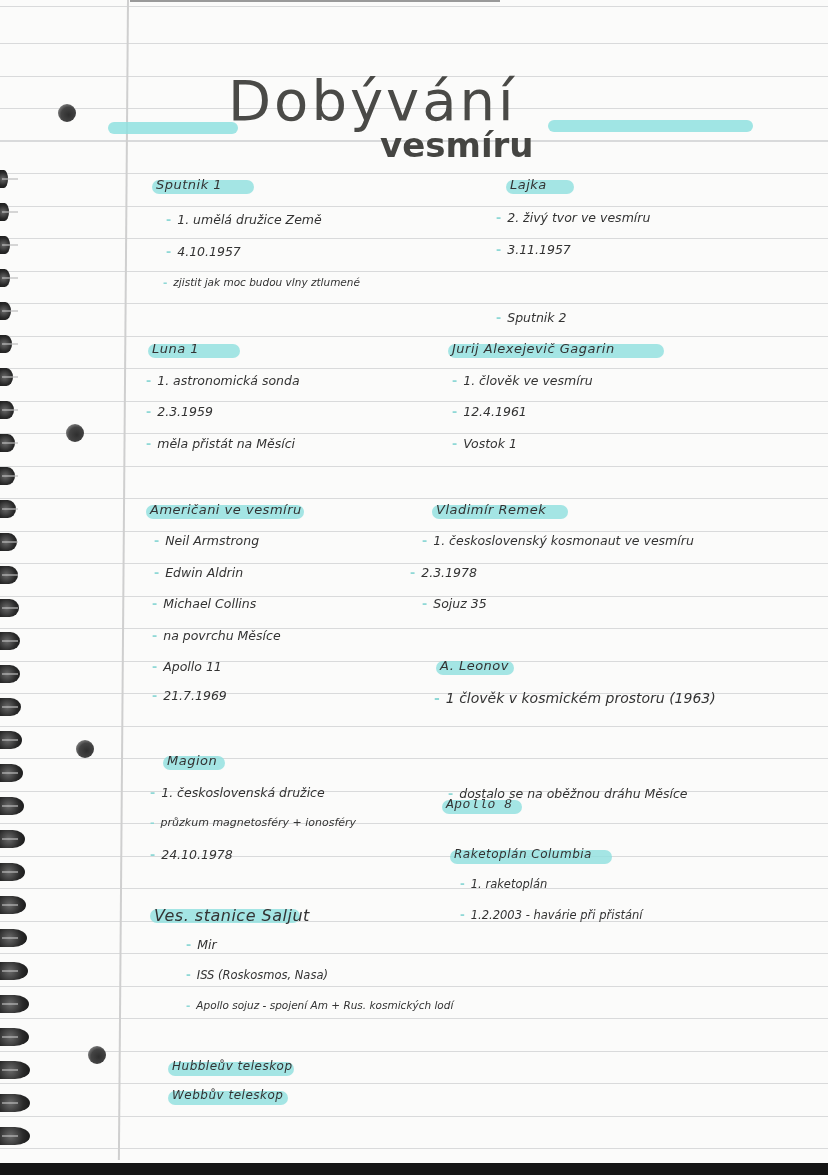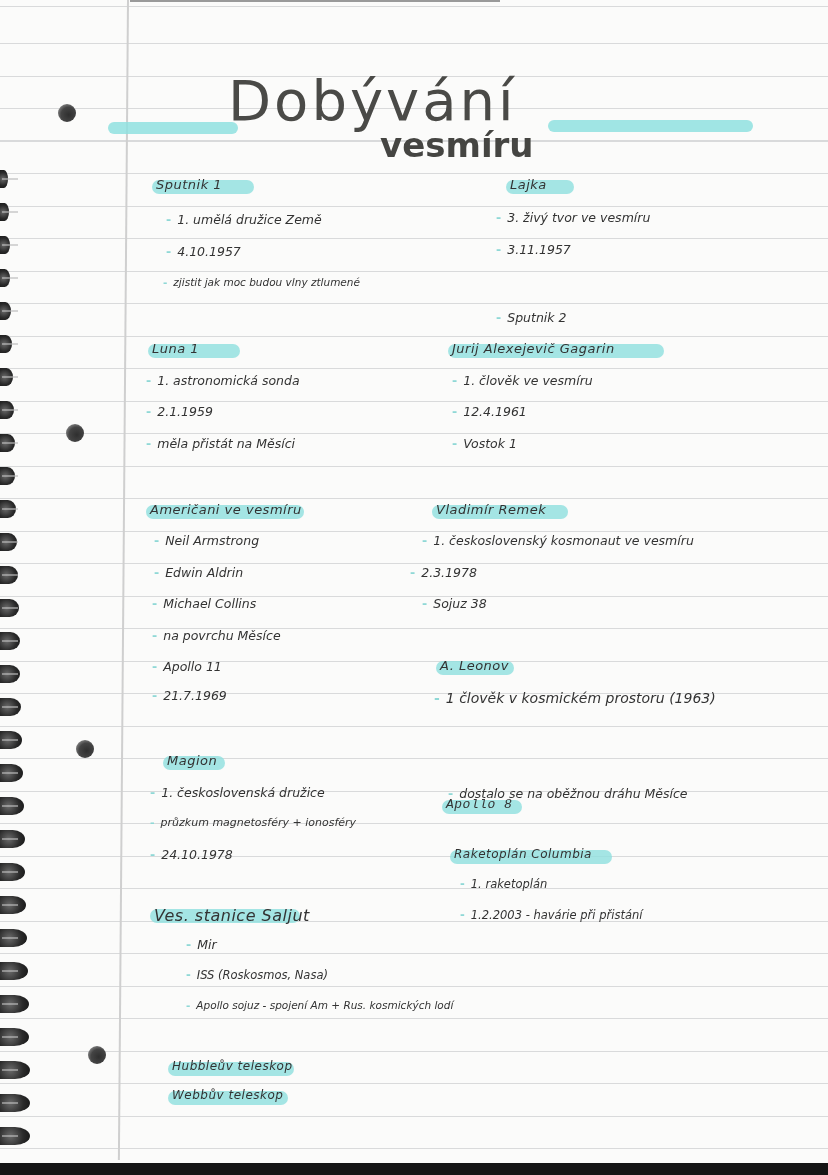--- a/index.html
+++ b/index.html
@@ -103,29 +103,29 @@
   <div class="hand heading" style="left:152px;top:177px;">
     <span class="hl" style="width:102px;"></span><span class="t">Sputnik 1</span>
   </div>
   <div class="hand item" style="left:166px;top:212px;"><span class="dash">-</span><span>1. umělá družice Země</span></div>
   <div class="hand item" style="left:166px;top:244px;"><span class="dash">-</span><span>4.10.1957</span></div>
   <div class="hand item" style="left:163px;top:276px;font-size:10.5px;"><span class="dash">-</span><span>zjistit jak moc budou vlny ztlumené</span></div>
 
   <div class="hand heading" style="left:506px;top:177px;">
     <span class="hl" style="width:68px;"></span><span class="t">Lajka</span>
   </div>
-  <div class="hand item" style="left:496px;top:210px;"><span class="dash">-</span><span>3. živý tvor ve vesmíru</span></div>
+  <div class="hand item" style="left:496px;top:210px;"><span class="dash">-</span><span>2. živý tvor ve vesmíru</span></div>
   <div class="hand item" style="left:496px;top:242px;"><span class="dash">-</span><span>3.11.1957</span></div>
   <div class="hand item" style="left:496px;top:274px;margin-top:36px;"><span class="dash">-</span><span>Sputnik 2</span></div>
 
   <div class="hand heading" style="left:148px;top:341px;">
     <span class="hl" style="width:92px;"></span><span class="t">Luna 1</span>
   </div>
   <div class="hand item" style="left:146px;top:373px;"><span class="dash">-</span><span>1. astronomická sonda</span></div>
-  <div class="hand item" style="left:146px;top:404px;"><span class="dash">-</span><span>2.1.1959</span></div>
+  <div class="hand item" style="left:146px;top:404px;"><span class="dash">-</span><span>2.3.1959</span></div>
   <div class="hand item" style="left:146px;top:436px;"><span class="dash">-</span><span>měla přistát na Měsíci</span></div>
 
   <div class="hand heading" style="left:448px;top:341px;">
     <span class="hl" style="width:216px;"></span><span class="t">Jurij Alexejevič Gagarin</span>
   </div>
   <div class="hand item" style="left:452px;top:373px;"><span class="dash">-</span><span>1. člověk ve vesmíru</span></div>
   <div class="hand item" style="left:452px;top:404px;"><span class="dash">-</span><span>12.4.1961</span></div>
   <div class="hand item" style="left:452px;top:436px;"><span class="dash">-</span><span>Vostok 1</span></div>
 
   <div class="hand heading" style="left:146px;top:502px;">
@@ -136,21 +136,21 @@
   <div class="hand item" style="left:152px;top:596px;"><span class="dash">-</span><span>Michael Collins</span></div>
   <div class="hand item" style="left:152px;top:628px;"><span class="dash">-</span><span>na povrchu Měsíce</span></div>
   <div class="hand item" style="left:152px;top:659px;"><span class="dash">-</span><span>Apollo 11</span></div>
   <div class="hand item" style="left:152px;top:688px;"><span class="dash">-</span><span>21.7.1969</span></div>
 
   <div class="hand heading" style="left:432px;top:502px;">
     <span class="hl" style="width:136px;"></span><span class="t">Vladimír Remek</span>
   </div>
   <div class="hand item" style="left:422px;top:533px;"><span class="dash">-</span><span>1. československý kosmonaut ve vesmíru</span></div>
   <div class="hand item" style="left:410px;top:565px;text-align:center;"><span class="dash">-</span><span>2.3.1978</span></div>
-  <div class="hand item" style="left:422px;top:596px;"><span class="dash">-</span><span>Sojuz 38</span></div>
+  <div class="hand item" style="left:422px;top:596px;"><span class="dash">-</span><span>Sojuz 35</span></div>
 
   <div class="hand heading" style="left:436px;top:658px;">
     <span class="hl" style="width:78px;"></span><span class="t">A. Leonov</span>
   </div>
   <div class="hand item" style="left:434px;top:690px;font-size:14px;"><span class="dash">-</span><span>1 člověk v kosmickém prostoru (1963)</span></div>
 
   <div class="hand heading" style="left:151px;top:753px;margin-left:12px;">
     <span class="hl" style="width:62px;"></span><span class="t">Magion</span>
   </div>
   <div class="hand item" style="left:150px;top:785px;"><span class="dash">-</span><span>1. československá družice</span></div>

